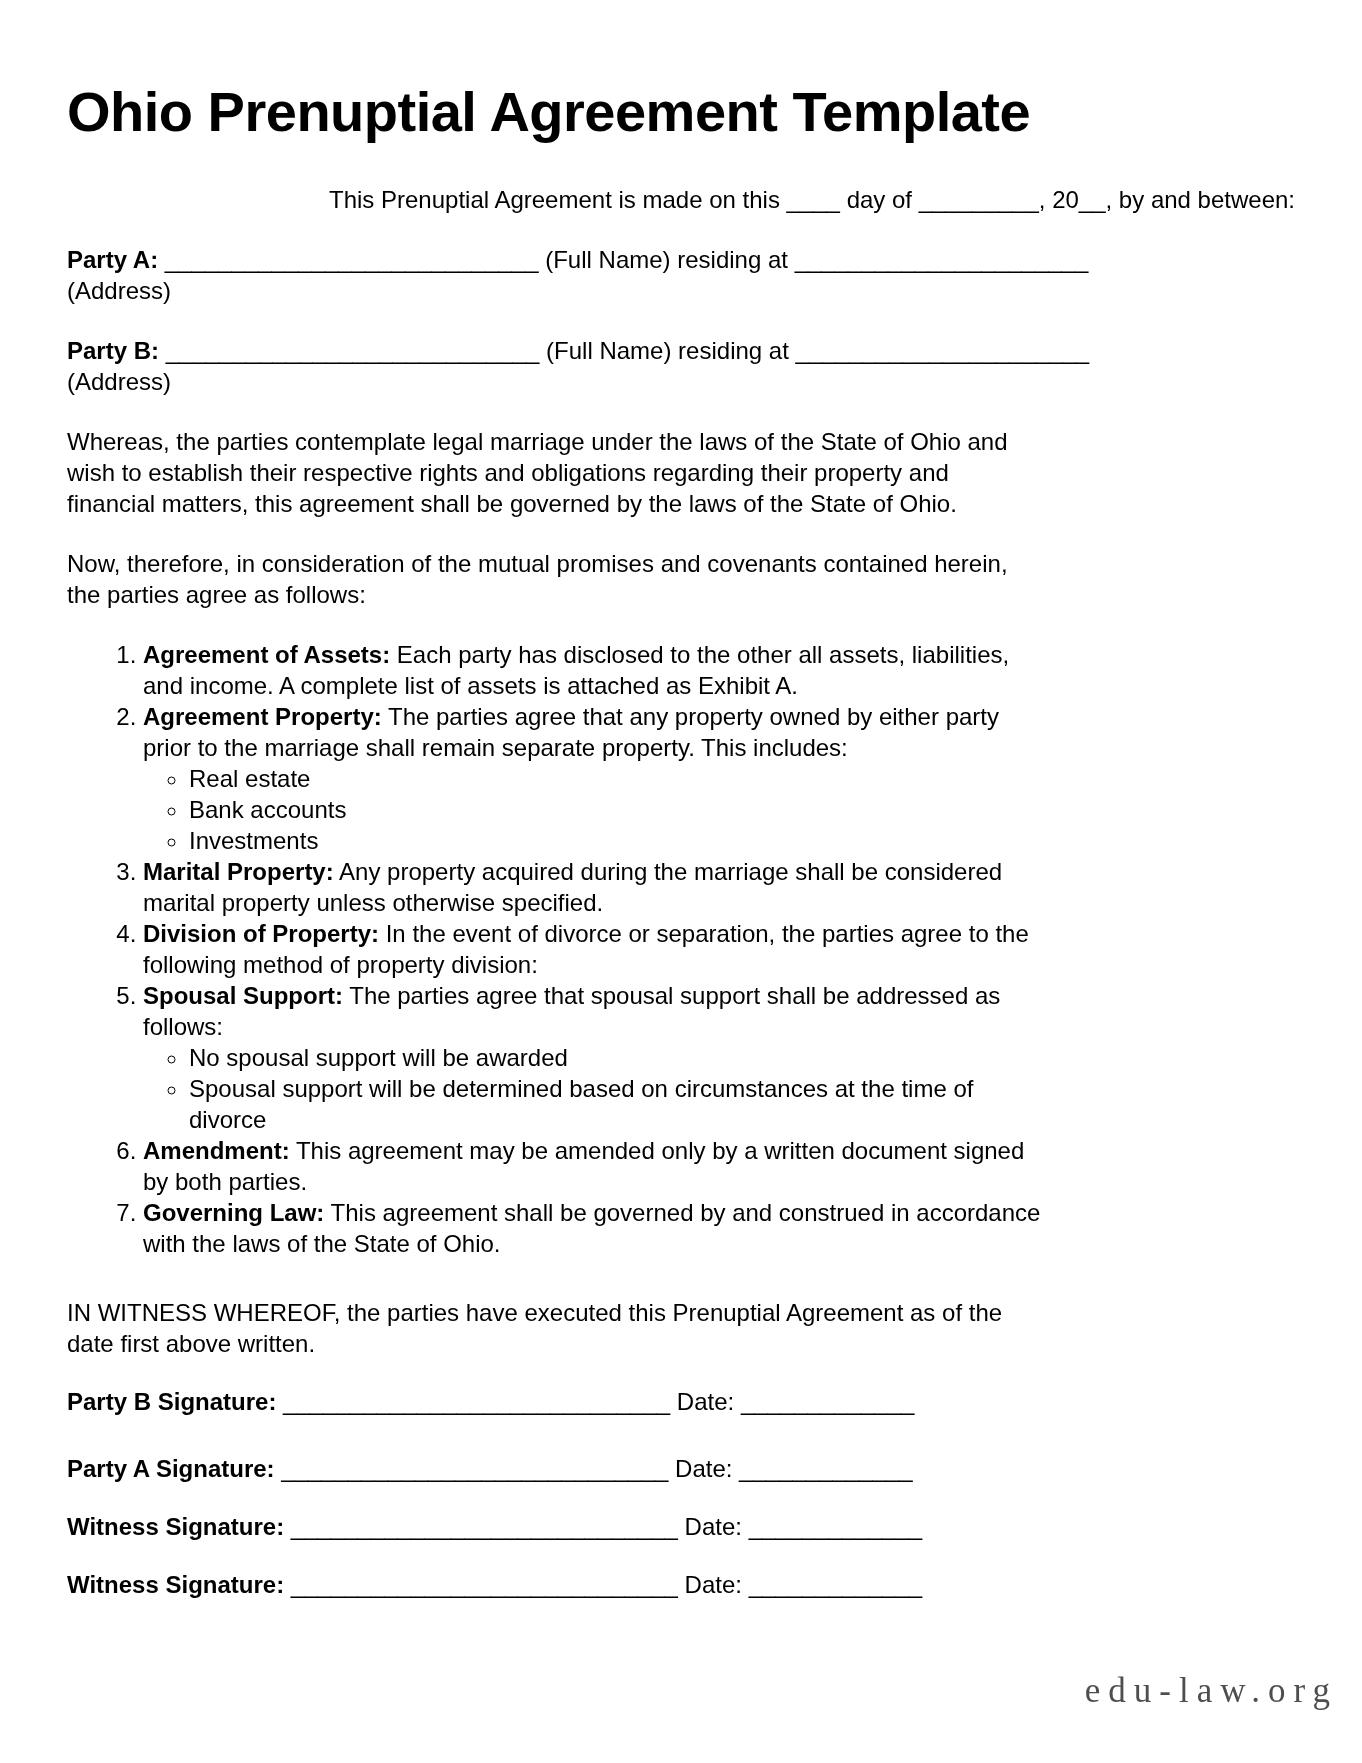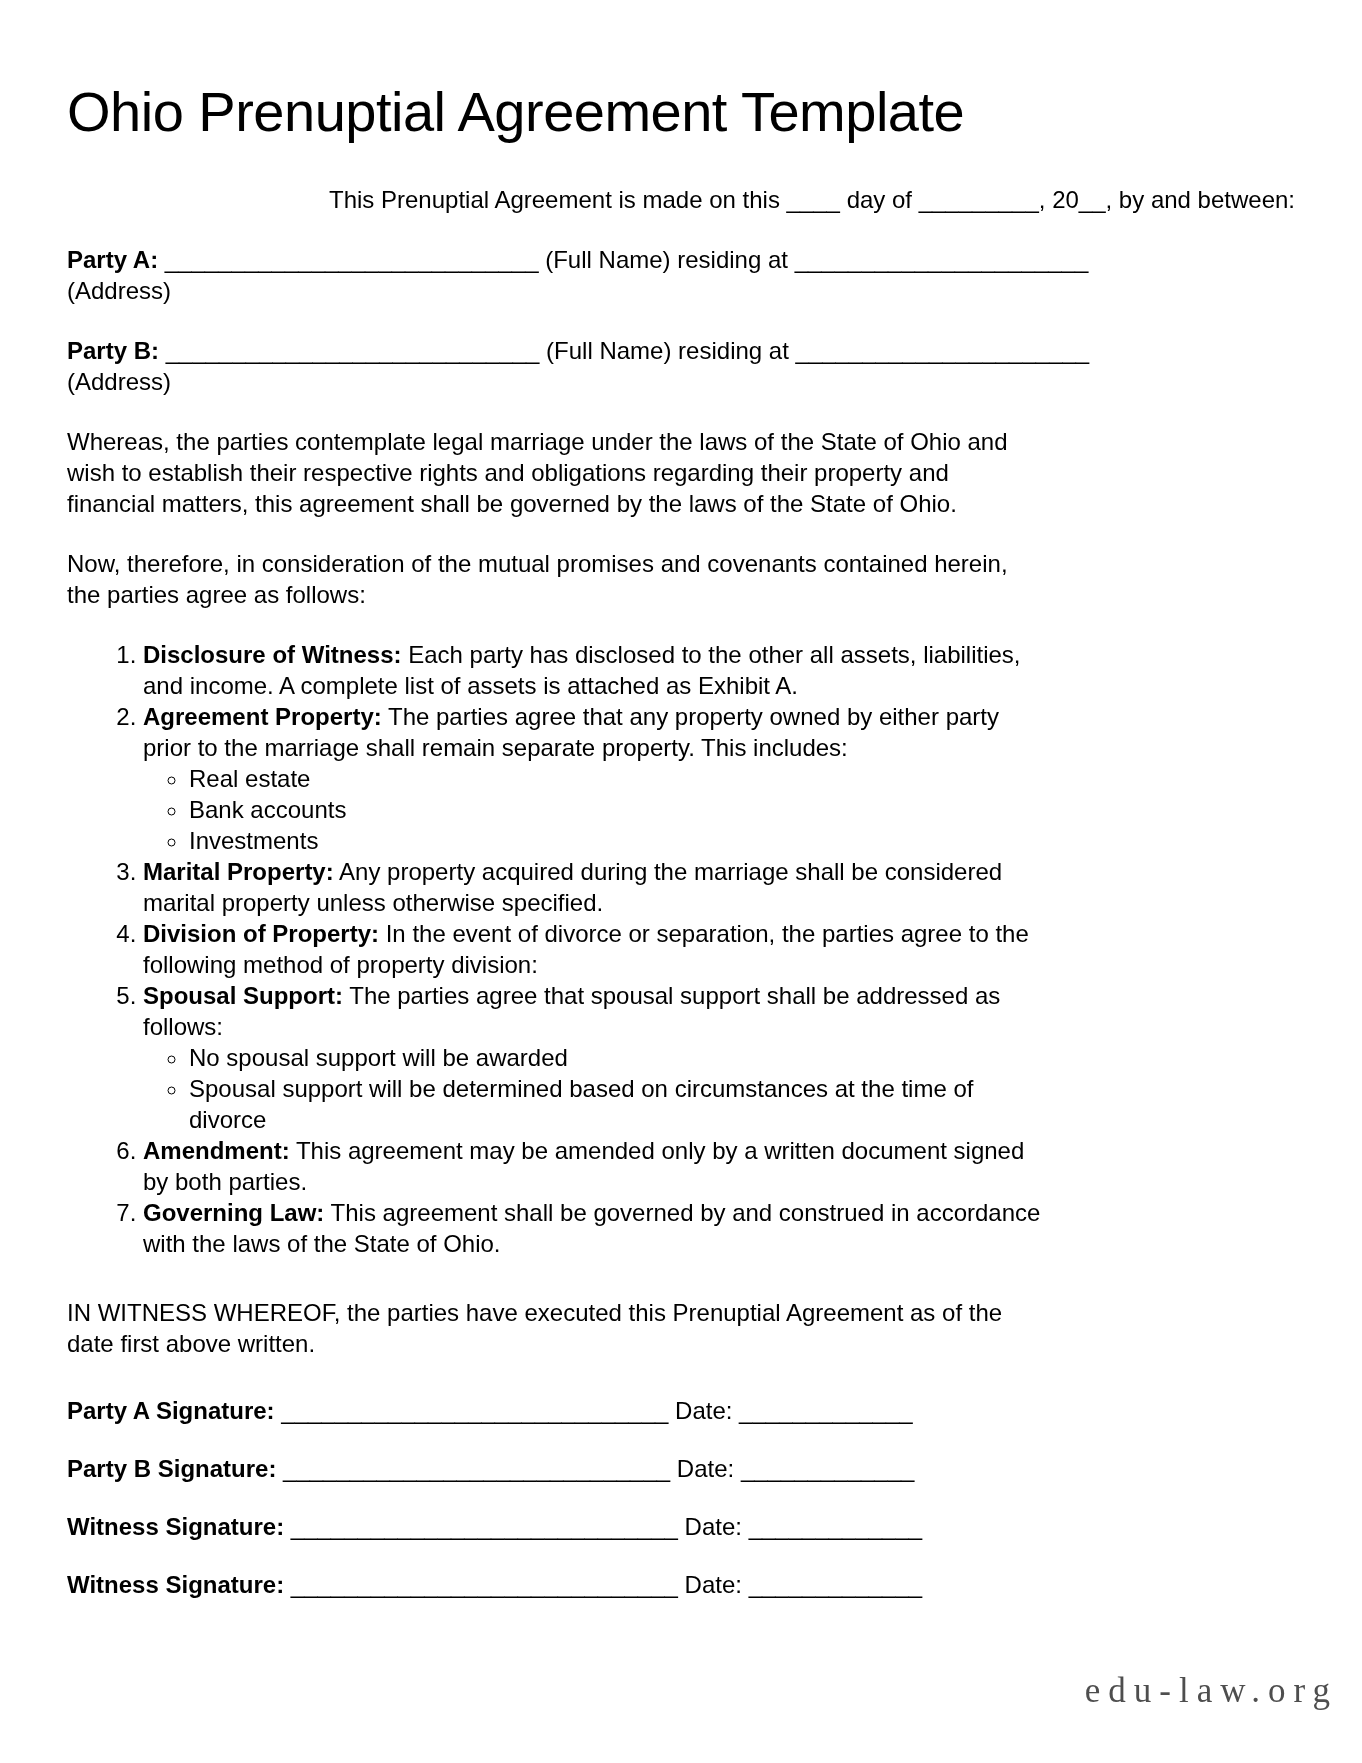--- a/index.html
+++ b/index.html
@@ -6,21 +6,21 @@
   body {
     width: 1362px; height: 1763px;
     background: #ffffff; color: #000000;
     font-family: "Liberation Sans", sans-serif;
     font-size: 24px; line-height: 31px;
     position: relative; overflow: hidden;
   }
   .page { padding: 84px 67px 0 67px; }
   .title {
     font-family: "Liberation Sans", sans-serif;
-    font-weight: 400;
+    font-weight: 700;
     font-size: 56px; line-height: 56px;
     margin: 0 0 44px 0;
     letter-spacing: -0.5px;
   }
   .block { margin: 29px 0 0 0; }
   .first { margin-top: 0; text-align: right; }
   .b { font-weight: 700; }
   .pre { white-space: pre-line; }
   p { margin: 0; }
   ol.terms { margin: 29px 0 0 0; padding: 0 0 0 76px; }
@@ -57,21 +57,21 @@
   </div>
 
   <p class="block pre">Whereas, the parties contemplate legal marriage under the laws of the State of Ohio and
 wish to establish their respective rights and obligations regarding their property and
 financial matters, this agreement shall be governed by the laws of the State of Ohio.</p>
 
   <p class="block pre">Now, therefore, in consideration of the mutual promises and covenants contained herein,
 the parties agree as follows:</p>
 
   <ol class="terms">
-    <li><span class="b">Disclosure of Witness:</span><span class="pre"> Each party has disclosed to the other all assets, liabilities,
+    <li><span class="b">Agreement of Assets:</span><span class="pre"> Each party has disclosed to the other all assets, liabilities,
 and income. A complete list of assets is attached as Exhibit A.</span></li>
     <li><span class="b">Agreement Property:</span><span class="pre"> The parties agree that any property owned by either party
 prior to the marriage shall remain separate property. This includes:</span><ul class="subs">
           <li>Real estate</li>
           <li>Bank accounts</li>
           <li>Investments</li>
         </ul></li>
     <li><span class="b">Marital Property:</span><span class="pre"> Any property acquired during the marriage shall be considered
 marital property unless otherwise specified.</span></li>
     <li><span class="b">Division of Property:</span><span class="pre"> In the event of divorce or separation, the parties agree to the
@@ -84,23 +84,23 @@
         </ul></li>
     <li><span class="b">Amendment:</span><span class="pre"> This agreement may be amended only by a written document signed
 by both parties.</span></li>
     <li><span class="b">Governing Law:</span><span class="pre"> This agreement shall be governed by and construed in accordance
 with the laws of the State of Ohio.</span></li>
   </ol>
 
   <p class="block pre witness">IN WITNESS WHEREOF, the parties have executed this Prenuptial Agreement as of the
 date first above written.</p>
 
+  <div class="sig-row"><span class="b">Party B Signature:</span> <span>_____________________________</span> <span>Date:</span> <span>_____________</span></div>
+
   <div class="sig-row sig-first"><span class="b">Party A Signature:</span> <span>_____________________________</span> <span>Date:</span> <span>_____________</span></div>
-
-  <div class="sig-row"><span class="b">Party B Signature:</span> <span>_____________________________</span> <span>Date:</span> <span>_____________</span></div>
 
   <div class="sig-row"><span class="b">Witness Signature:</span> <span>_____________________________</span> <span>Date:</span> <span>_____________</span></div>
 
   <div class="sig-row"><span class="b">Witness Signature:</span> <span>_____________________________</span> <span>Date:</span> <span>_____________</span></div>
 
 </div>
 
 <div class="watermark">edu-law.org</div>
 
 </body></html>

